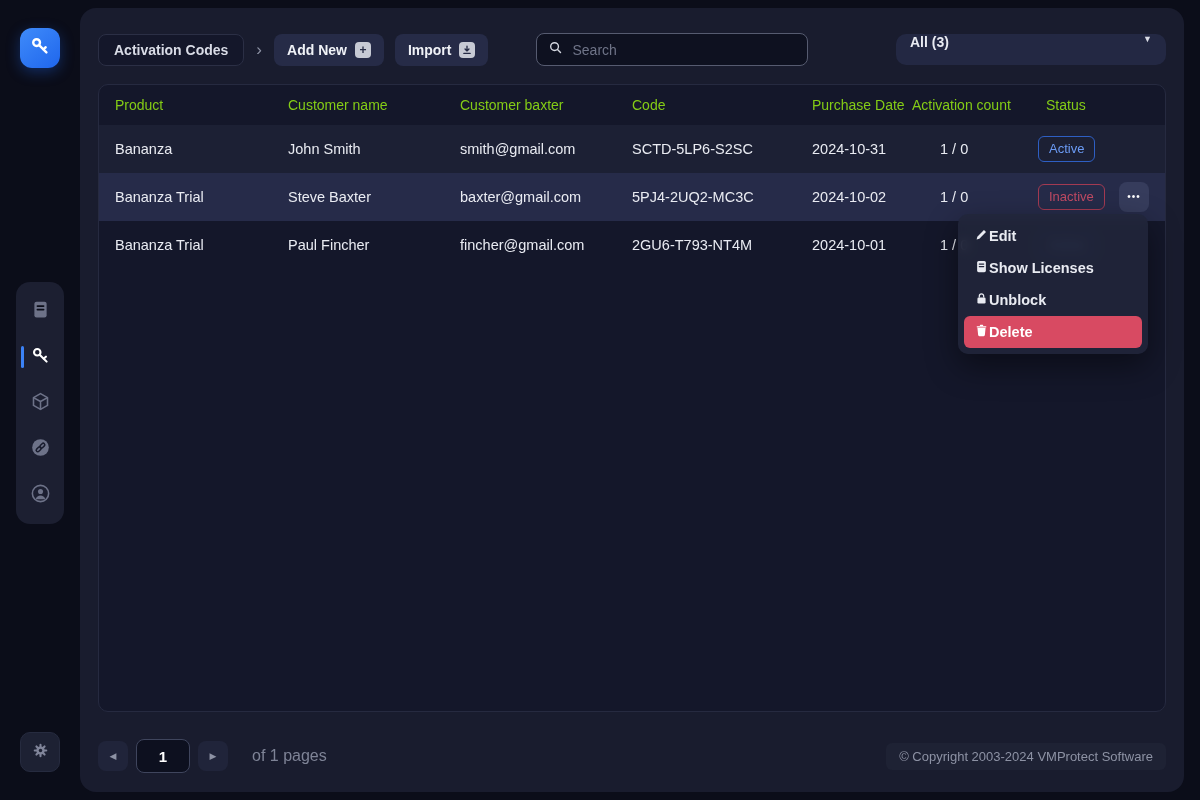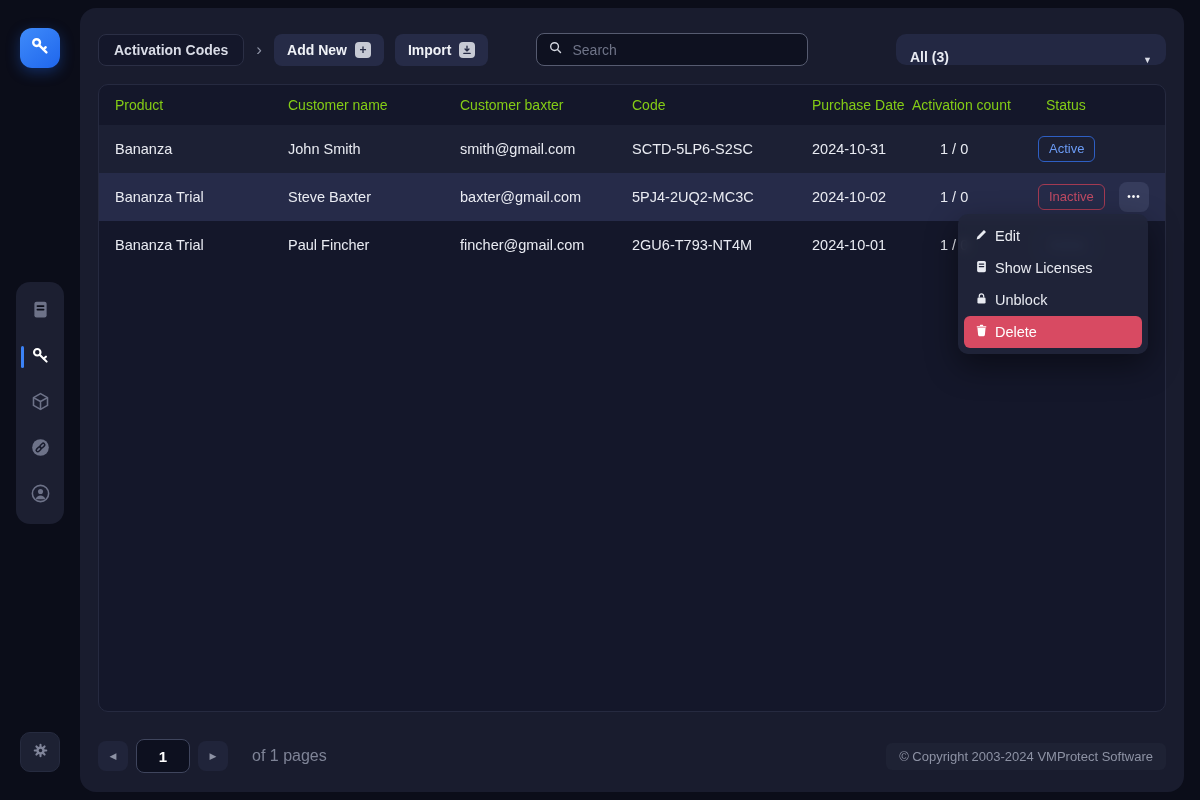--- a/index.html
+++ b/index.html
@@ -73,21 +73,21 @@
     display:flex; align-items:center; padding:0 11px; gap:9px;
   }
   .search svg { width:15px; height:15px; color:#d4d7e0; flex:none; }
   .search input {
     background:transparent; border:none; outline:none; width:100%;
     font-family:inherit; font-size:14px; color:#e9ebf2;
   }
   .search input::placeholder { color:#6f7488; }
   .filter {
     margin-left:auto; width:270px; height:31px; border-radius:10px;
-    background:#232843; display:flex; align-items:flex-end; padding:0 14px;
+    background:#232843; display:flex; align-items:flex-start; padding:0 14px;
     font-weight:bold; font-size:14px; color:#e9ebf2; cursor:pointer;
   }
   .filter .caret { margin-left:auto; font-size:9px; color:#d9dce6; }
 
   
   .table-box {
     position:absolute; left:18px; top:76px; width:1068px; height:628px;
     background:#14172a; border:1px solid #262a40; border-radius:10px; overflow:hidden;
   }
   .tr {
@@ -114,22 +114,22 @@
     font-size:10px; letter-spacing:1px; line-height:1; font-family:inherit;
   }
 
   
   .menu {
     position:absolute; left:958px; top:214px; width:190px; z-index:5;
     background:rgba(33,37,58,.88); backdrop-filter:blur(5px); -webkit-backdrop-filter:blur(5px);
     border-radius:10px; padding:6px; box-shadow:0 12px 32px rgba(0,0,0,.45);
   }
   .menu-item {
-    display:flex; align-items:center; gap:6px; height:32px; padding:0 10px;
-    border-radius:6px; font-size:14.5px; color:#e9ebf2; cursor:pointer; white-space:nowrap;
+    display:flex; align-items:center; gap:0; height:32px; padding:0 10px;
+    border-radius:6px; font-size:14.5px; color:#e9ebf2; cursor:pointer; white-space:nowrap;font-weight:bold;
   }
   .menu-item svg { width:15px; height:15px; flex:none; }
   .menu-item.danger { background:#d84a62; color:#ffffff; }
 
   
   .footer {
     position:absolute; left:18px; right:18px; top:726px; height:44px;
     display:flex; align-items:center;
   }
   .page-arrow {

